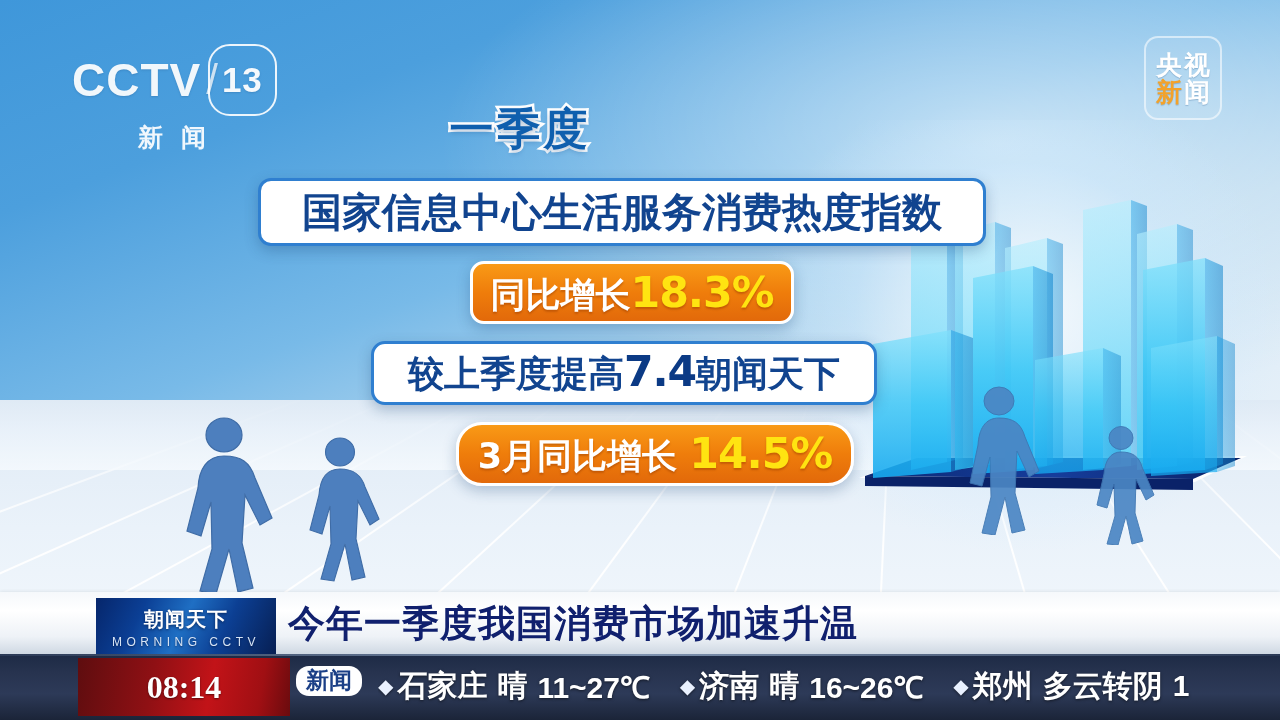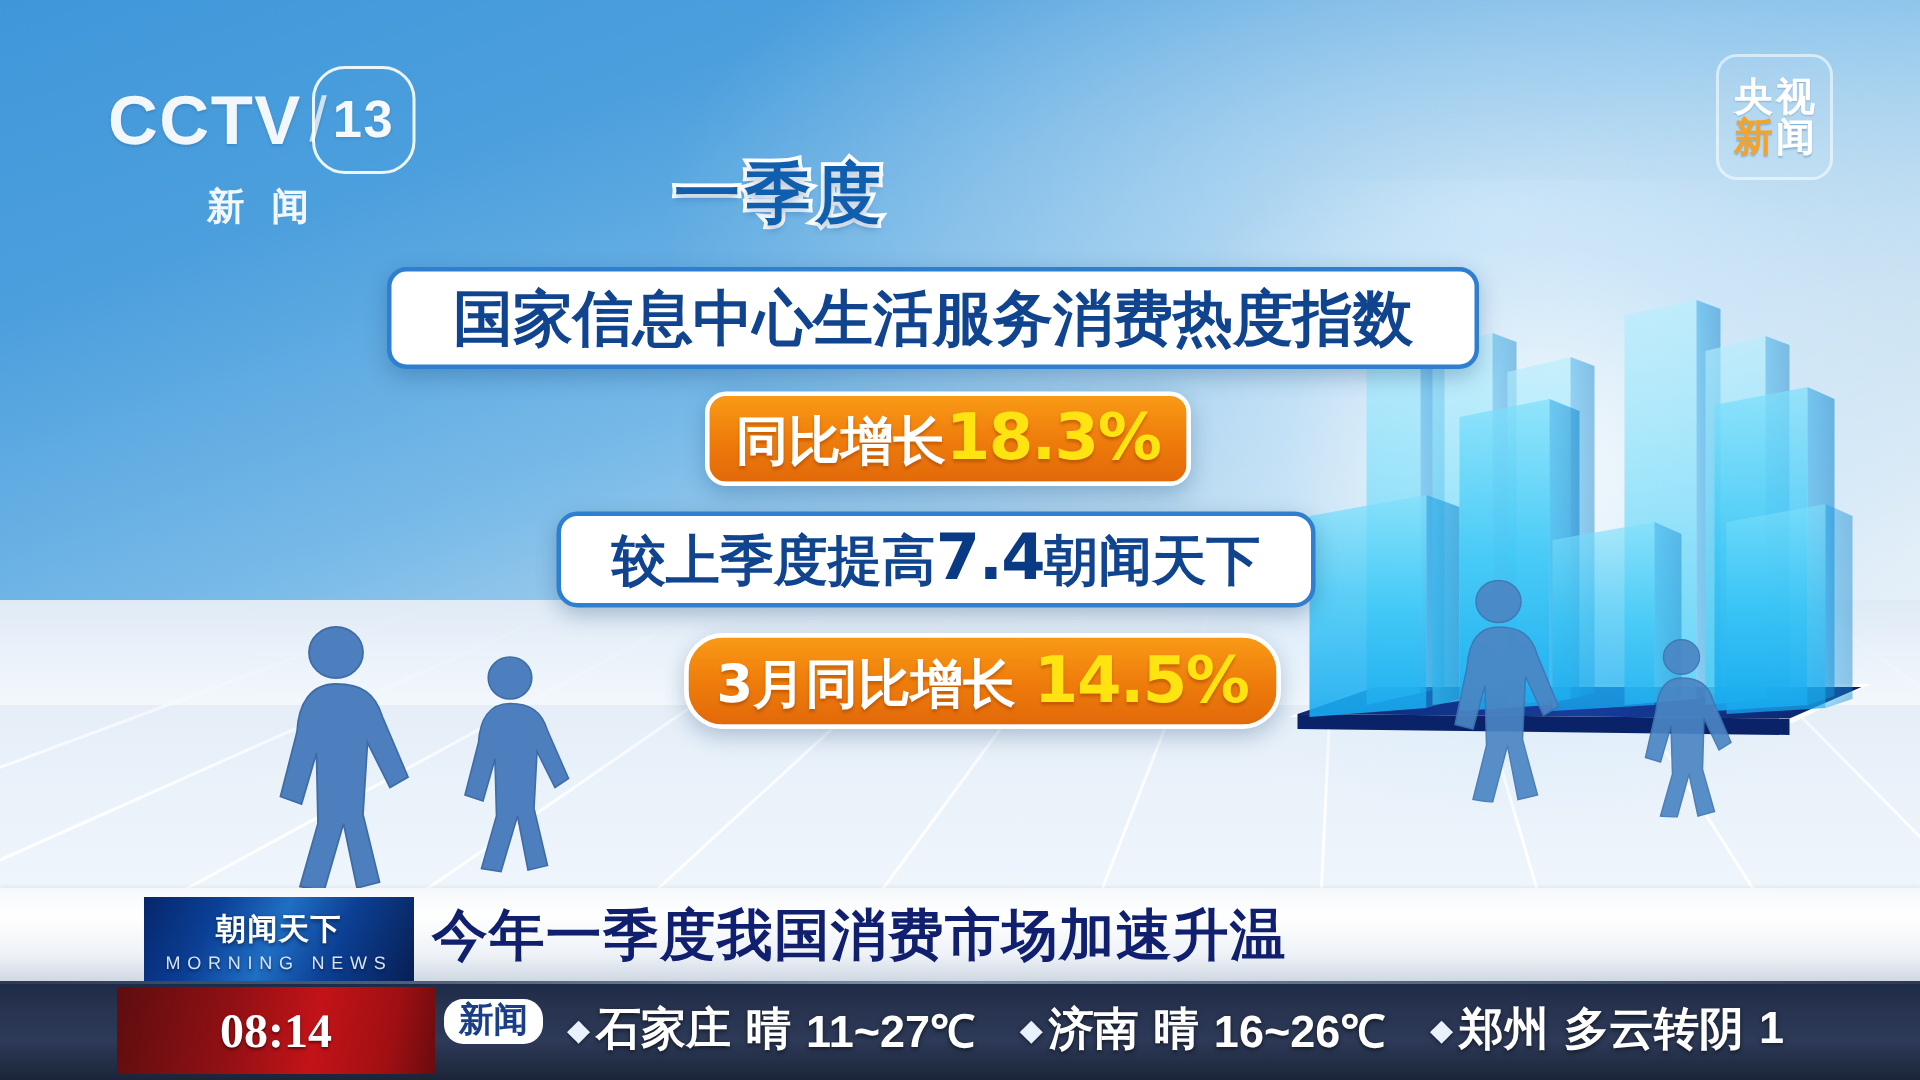--- a/index.html
+++ b/index.html
@@ -378,21 +378,21 @@
   </div>
 
   <div class="panel-orange" id="panel-mar">
     <span class="txt"><span>3月同比增长 </span><span class="num">14.5%</span></span>
   </div>
 
   <div class="headline-bar"></div>
 
   <div class="prog-logo">
     <div class="prog-cn">朝闻天下</div>
-    <div class="prog-en">MORNING NEWS</div>
+    <div class="prog-en">MORNING CCTV</div>
   </div>
 
   <div class="headline-text">今年一季度我国消费市场加速升温</div>
 
   <div class="ticker-bar"></div>
 
   <div class="time-box">
     <span class="time-clock">08:14</span>
   </div>
 

